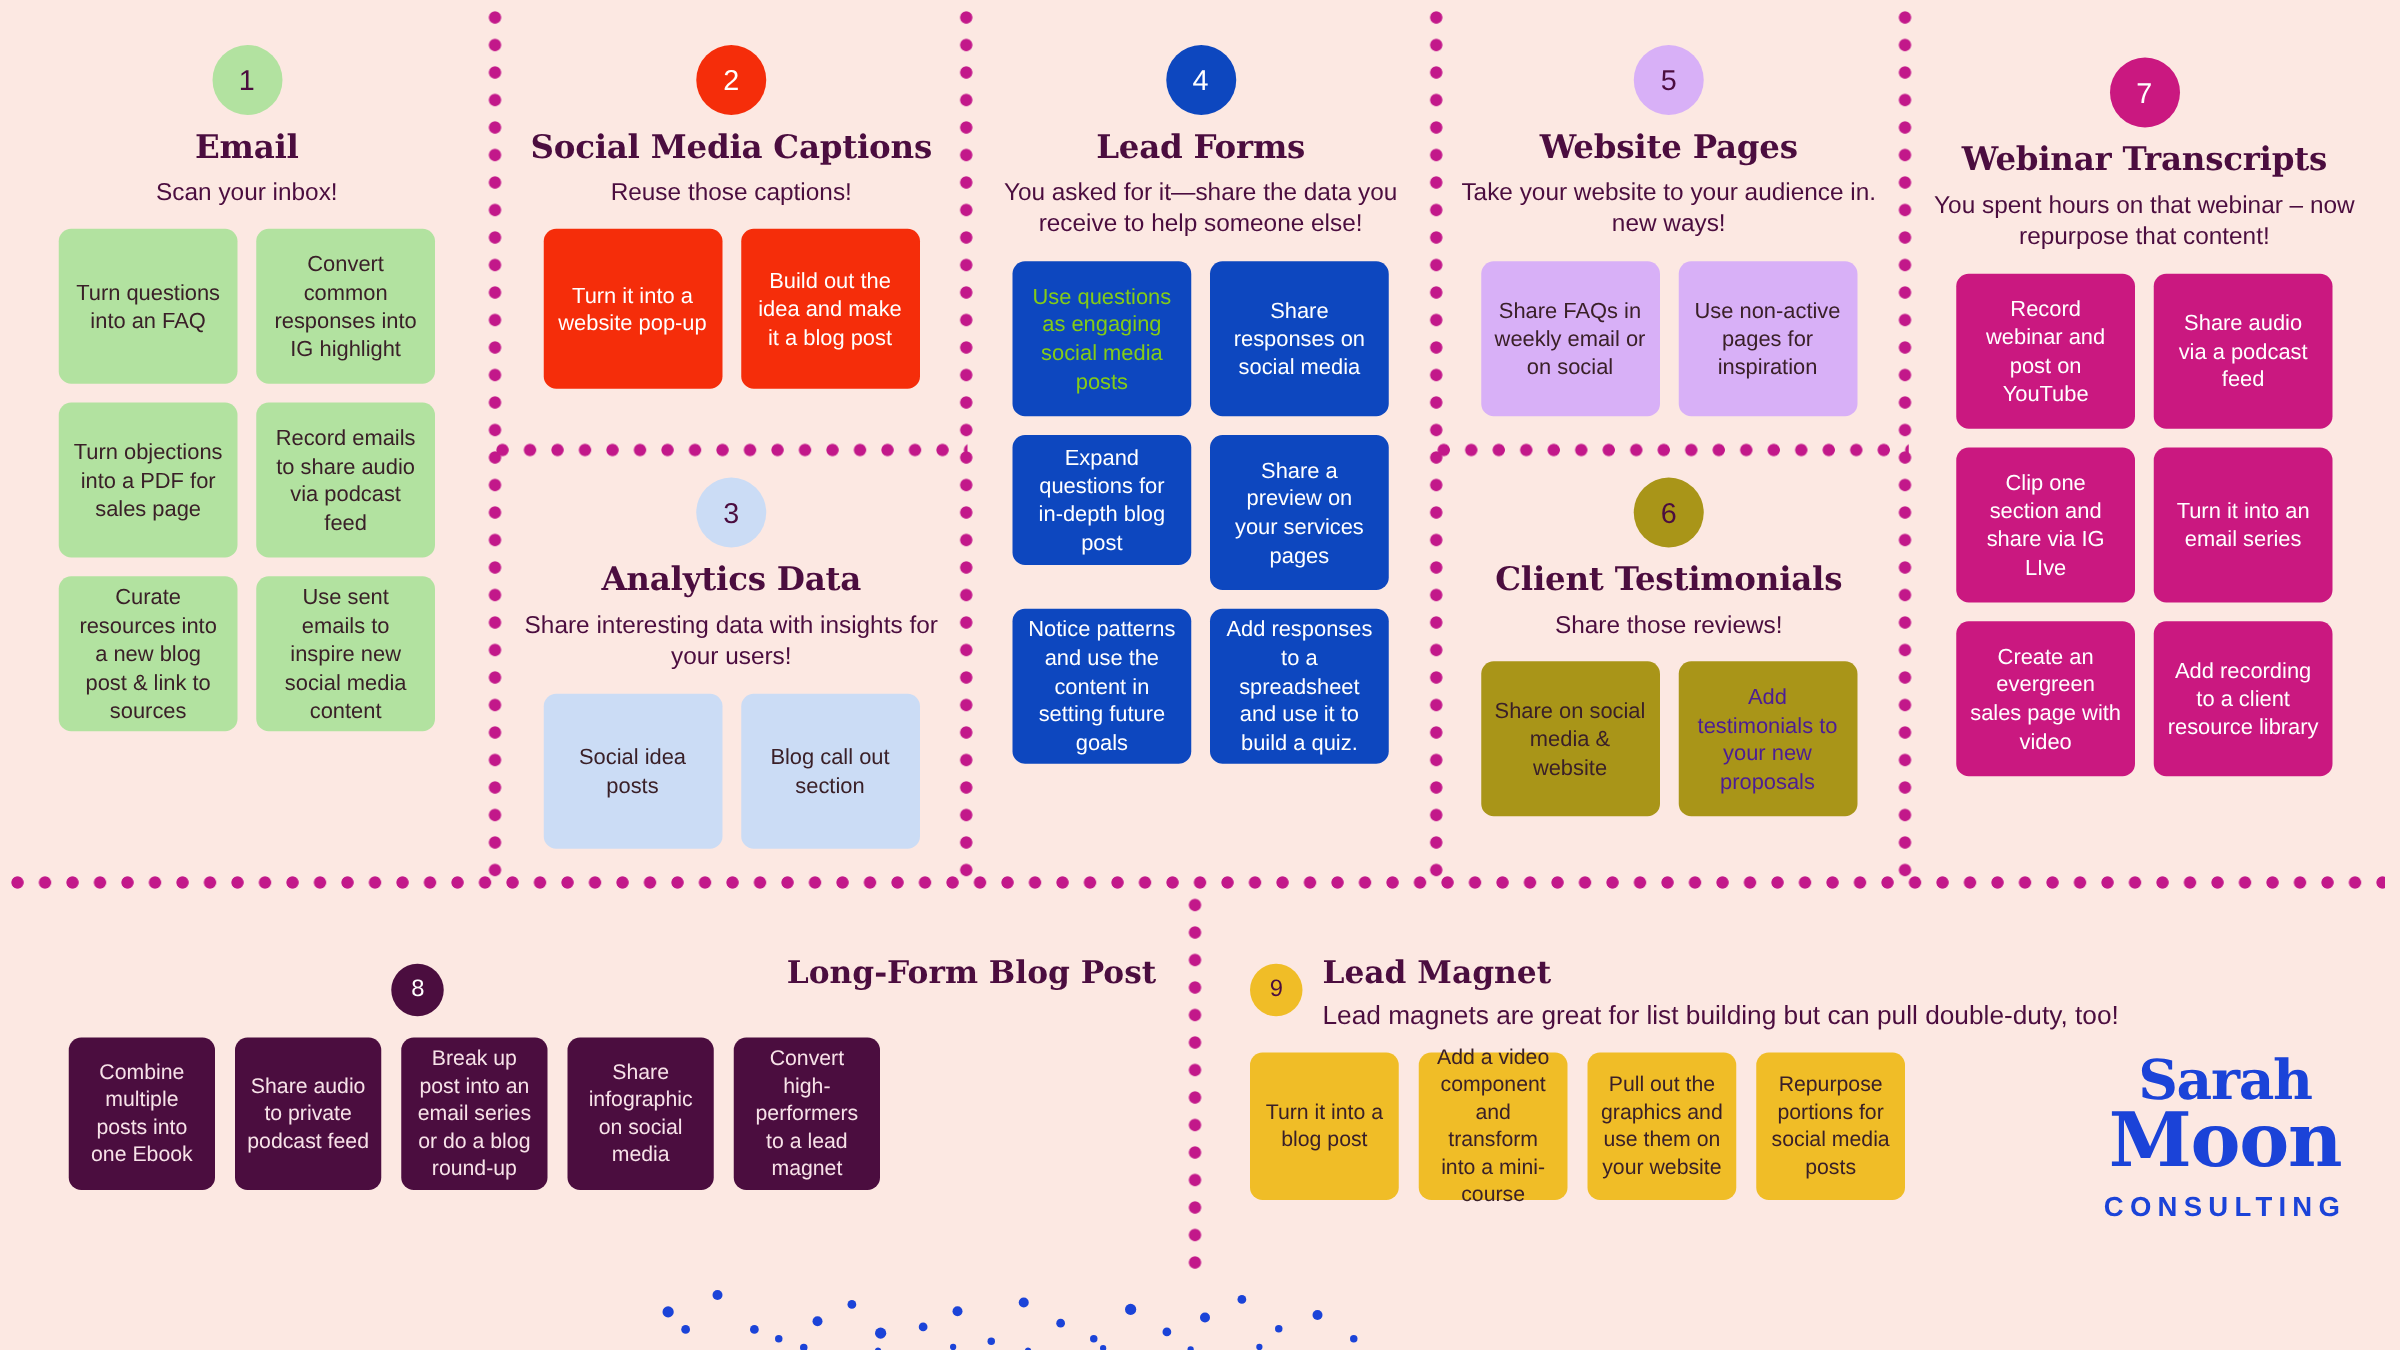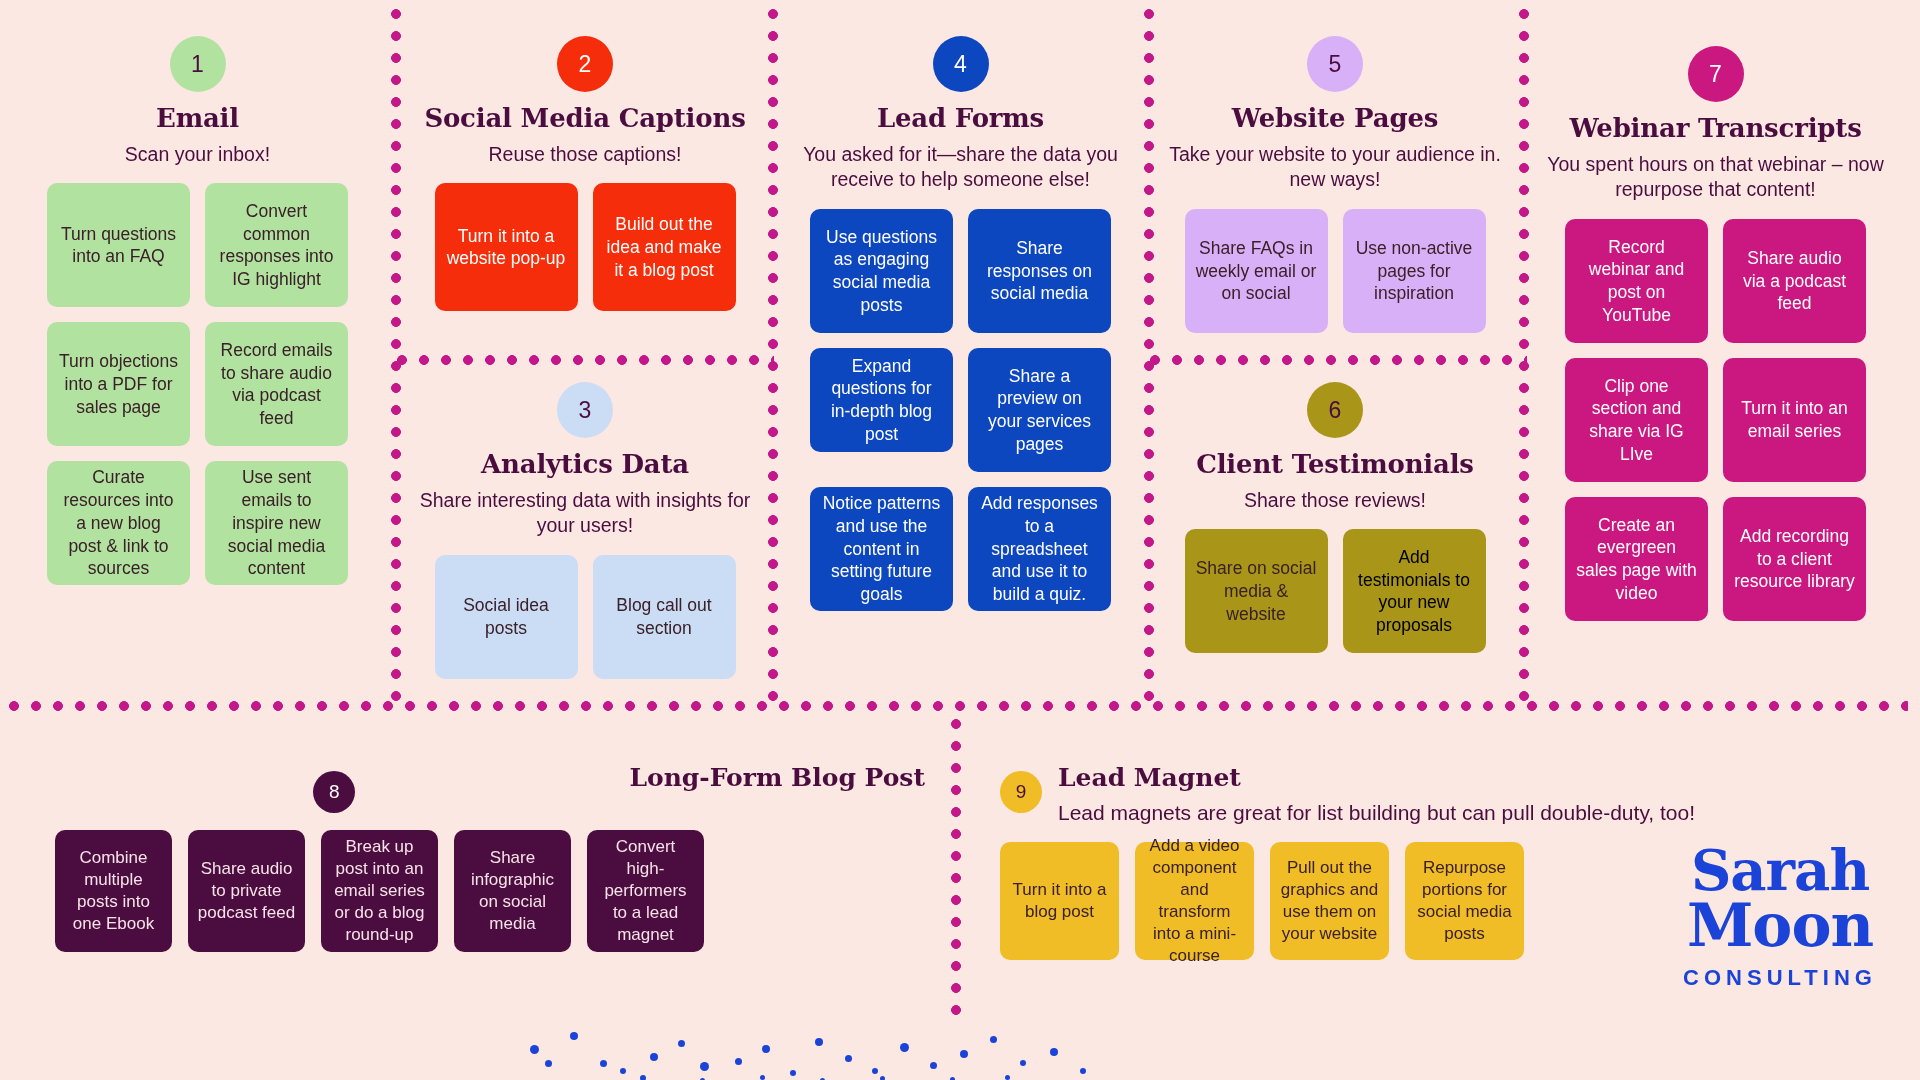--- a/index.html
+++ b/index.html
@@ -60,21 +60,21 @@
   .rowcards { display: flex; gap: 16px; margin-top: 17px; }
   .rowcard {
     width: 117px; height: 122px; border-radius: 10px;
     display: flex; align-items: center; justify-content: center;
     text-align: center; font-size: 17px; line-height: 1.3; padding: 6px 8px;
   }
   .lm-card { width: 119px; height: 118px; }
 
   
   #logo { position: absolute; left: 1655px; top: 845px; width: 250px; text-align: center; }
-  .logo-l1 { font-family: "DejaVu Serif", serif; font-weight: bold; font-size: 56px;
+  .logo-l1 { font-family: "DejaVu Serif", serif; font-weight: bold; font-size: 44px;
              color: #1b43d8; line-height: .92; letter-spacing: -1px; }
   .logo-l2 { font-family: "DejaVu Serif", serif; font-weight: bold; font-size: 60px;
              color: #1b43d8; line-height: .95; letter-spacing: -1px; }
   .logo-l3 { font-size: 22px; color: #1b43d8; letter-spacing: 5px; font-weight: bold; margin-top: 11px; }
 
   .confetti { position: absolute; border-radius: 50%; background: #1b43d8; }
 </style>
 </head>
 <body>
 
@@ -130,21 +130,21 @@
     </div>
   </div>
 
   <div class="col" style="left:788px; top:36px; width:345px;">
     <div class="numdot" style="background:#0d47bf;color:#ffffff;">
       <span>4</span>
     </div>
     <div class="sec-title">Lead Forms</div>
     <div class="sec-sub">You asked for it—share the data you receive to help someone else!</div>
     <div class="cards">
-      <div class="card" style="background:#0d47bf;color:#ffffff;width:143px;height:124px;">Use questions as engaging social media posts</div>
+      <div class="card" style="background:#0d47bf;color:#84cc16;width:143px;height:124px;">Use questions as engaging social media posts</div>
       <div class="card" style="background:#0d47bf;color:#ffffff;width:143px;height:124px;">Share responses on social media</div>
       <div class="card" style="background:#0d47bf;color:#ffffff;width:143px;height:104px;">Expand questions for in-depth blog post</div>
       <div class="card" style="background:#0d47bf;color:#ffffff;width:143px;height:124px;">Share a preview on your services pages</div>
       <div class="card" style="background:#0d47bf;color:#ffffff;width:143px;height:124px;">Notice patterns and use the content in setting future goals</div>
       <div class="card" style="background:#0d47bf;color:#ffffff;width:143px;height:124px;">Add responses to a spreadsheet and use it to build a quiz.</div>
     </div>
   </div>
 
   <div class="col" style="left:1160px; top:36px; width:350px;">
     <div class="numdot" style="background:#d8b0f7;color:#4b0d3f;">
@@ -159,21 +159,21 @@
   </div>
 
   <div class="col" style="left:1160px; top:382px; width:350px;">
     <div class="numdot" style="background:#a99518;color:#4b0d3f;">
       <span>6</span>
     </div>
     <div class="sec-title">Client Testimonials</div>
     <div class="sec-sub">Share those reviews!</div>
     <div class="cards">
       <div class="card" style="background:#a99518;color:#3a2028;width:143px;height:124px;">Share on social media &amp; website</div>
-      <div class="card" style="background:#a99518;color:#000000;width:143px;height:124px;">Add testimonials to your new proposals</div>
+      <div class="card" style="background:#a99518;color:#4c1d95;width:143px;height:124px;">Add testimonials to your new proposals</div>
     </div>
   </div>
 
   <div class="col" style="left:1538px; top:46px; width:355px;">
     <div class="numdot" style="background:#ca1880;color:#ffffff;">
       <span>7</span>
     </div>
     <div class="sec-title">Webinar Transcripts</div>
     <div class="sec-sub">You spent hours on that webinar – now repurpose that content!</div>
     <div class="cards">

